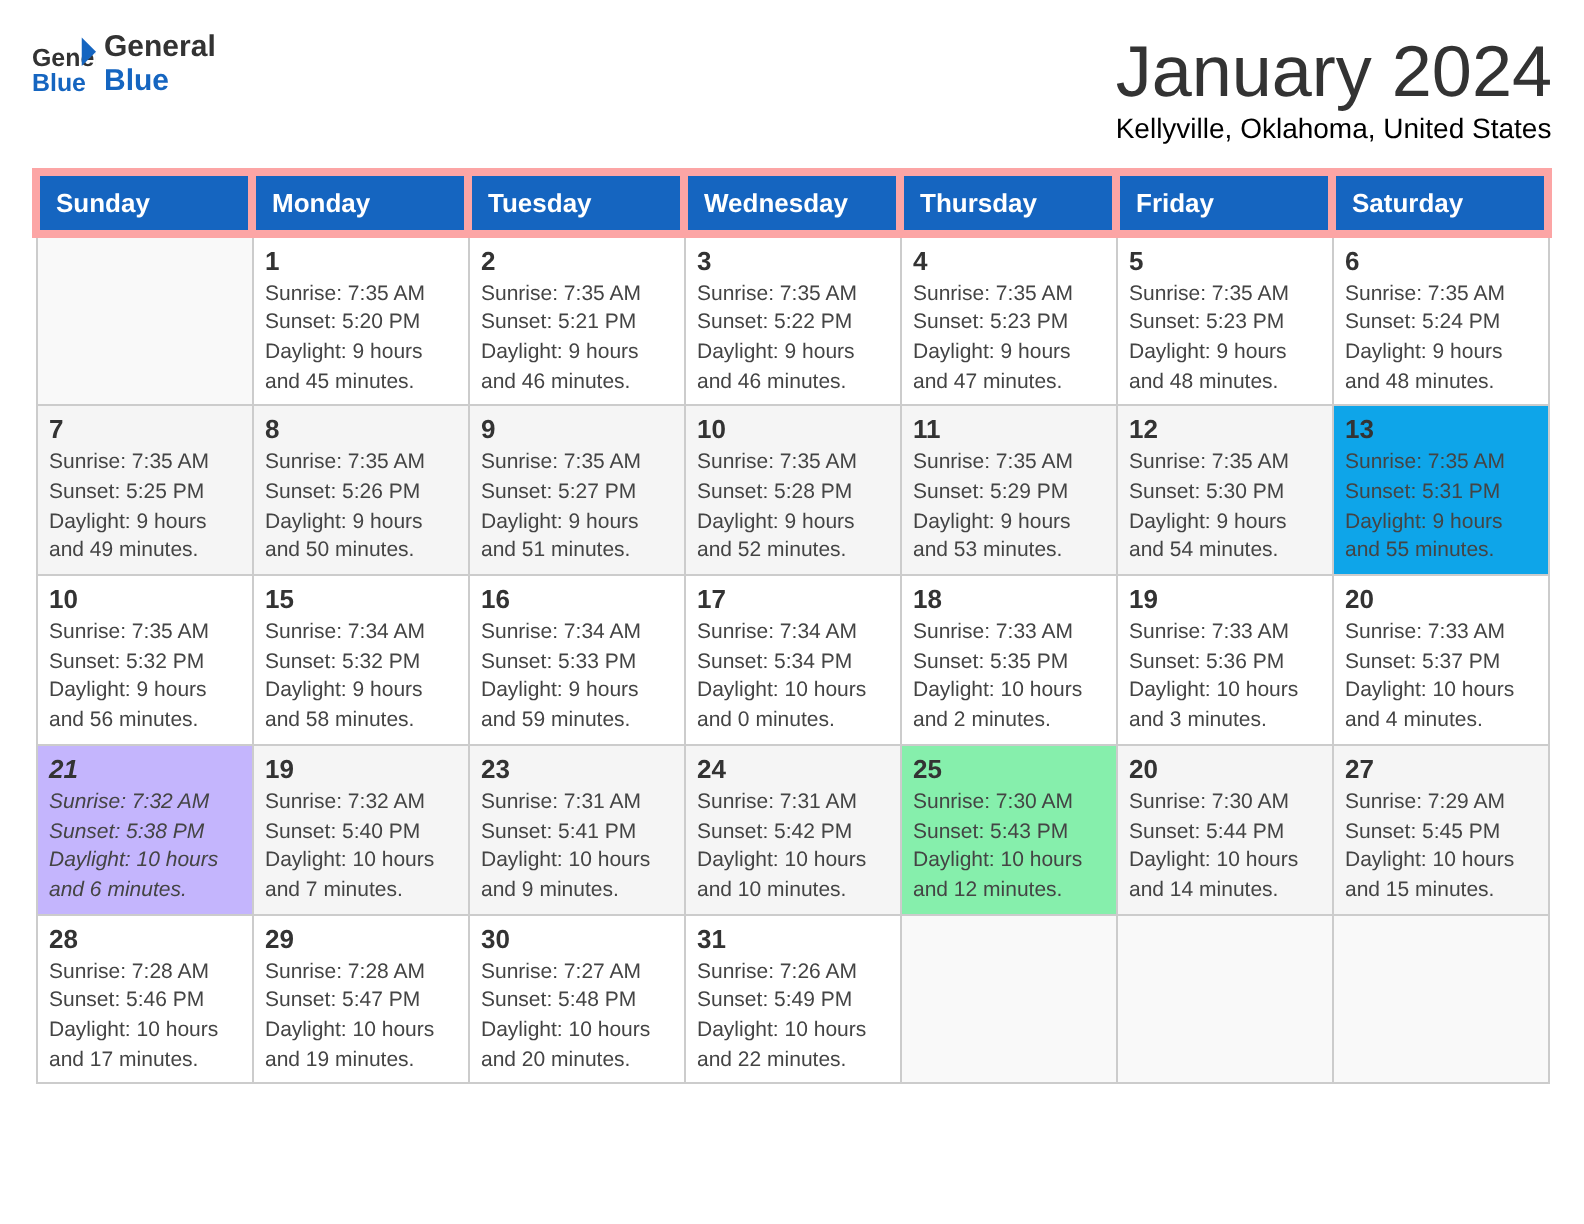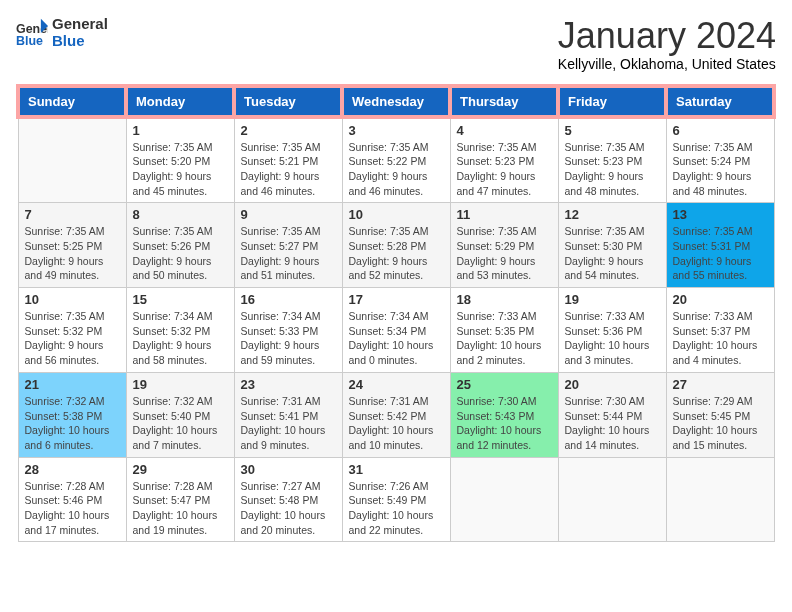--- a/index.html
+++ b/index.html
@@ -199,21 +199,21 @@
         <td>
           <div class="day-number">19</div>
           <div class="day-info">Sunrise: 7:33 AM<br>Sunset: 5:36 PM<br>Daylight: 10 hours<br>and 3 minutes.</div>
         </td>
         <td>
           <div class="day-number">20</div>
           <div class="day-info">Sunrise: 7:33 AM<br>Sunset: 5:37 PM<br>Daylight: 10 hours<br>and 4 minutes.</div>
         </td>
       </tr>
       <tr class="week-row" style="background: rgb(245, 245, 245);">
-        <td style="background: #7dd3fc;">
+        <td style="background: #c4b5fd; font-style: italic;">
           <div class="day-number">21</div>
           <div class="day-info">Sunrise: 7:32 AM<br>Sunset: 5:38 PM<br>Daylight: 10 hours<br>and 6 minutes.</div>
         </td>
         <td style="background: rgb(245, 245, 245);">
           <div class="day-number">19</div>
           <div class="day-info">Sunrise: 7:32 AM<br>Sunset: 5:40 PM<br>Daylight: 10 hours<br>and 7 minutes.</div>
         </td>
         <td style="background: rgb(245, 245, 245);">
           <div class="day-number">23</div>
           <div class="day-info">Sunrise: 7:31 AM<br>Sunset: 5:41 PM<br>Daylight: 10 hours<br>and 9 minutes.</div>

